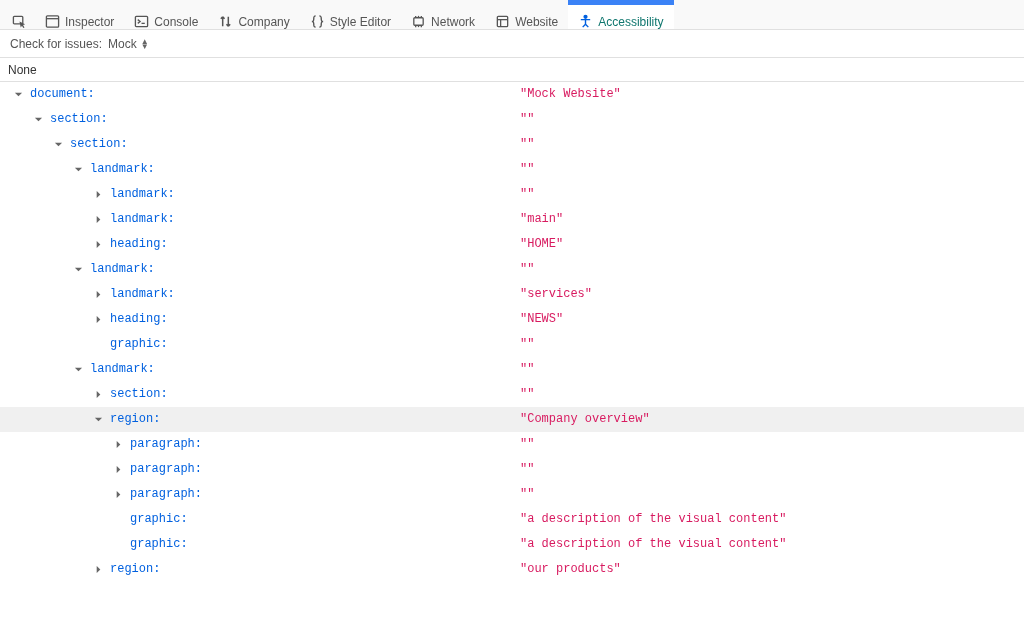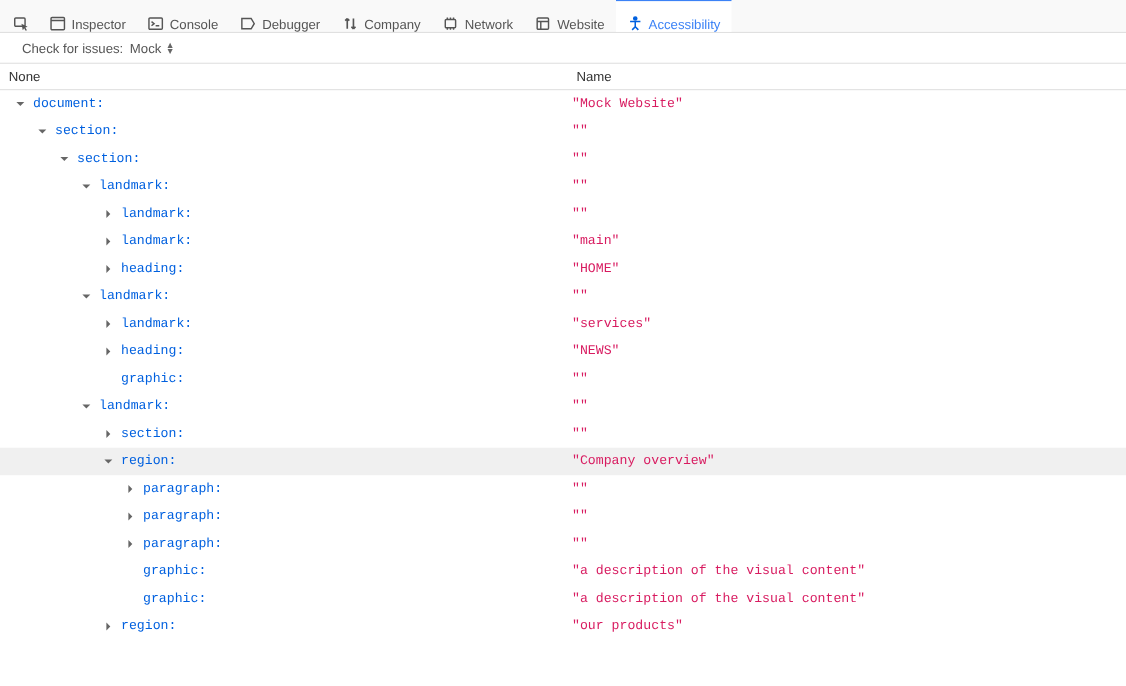--- a/index.html
+++ b/index.html
@@ -24,33 +24,33 @@
       display: flex;
       align-items: flex-end;
       gap: 5px;
       padding: 0 10px;
       height: 100%;
       cursor: pointer;
       color: #555;
       font-size: 12px;
     }
     .toolbar-btn.active {
-      color: #3b82f6;
-      border-top: 2px solid #3b82f6;
+      color: #0f766e;
+      border-top: 6px solid #3b82f6;
       background: #fff;
       margin-top: -1px;
       height: calc(100% + 1px);
     }
     .toolbar-btn svg { width: 15px; height: 15px; }
     .toolbar-btn.icon-only { padding: 0 8px; }
     .issues-bar {
       display: flex;
       align-items: center;
       height: 28px;
-      padding-left: 20px;
+      padding-left: 10px;
       background: #fff;
       border-bottom: 1px solid #e0e0e0;
       font-size: 12px;
       color: #555;
       gap: 6px;
     }
     .issues-select {
       display: flex;
       align-items: center;
       gap: 4px;
@@ -122,31 +122,32 @@
   </div>
   <div class="toolbar-btn">
     <svg viewBox="0 0 16 16" fill="none" stroke="#555" stroke-width="1.4">
         <rect x="1.5" y="2.5" width="13" height="11" rx="1"></rect>
         <path d="M4 6 l2.5 2 L4 10"></path>
         <line x1="8" y1="10" x2="11.5" y2="10"></line>
       </svg>
     <span>Console</span>
   </div>
   <div class="toolbar-btn">
-    <svg viewBox="0 0 16 16" fill="none" stroke="#555" stroke-width="1.4">
-        <path d="M2 3 h9 l3 5 -3 5 H2 z"></path>
-      </svg>
-    <span>Debugger</span>
-  </div>
-  <div class="toolbar-btn">
     <svg viewBox="0 0 16 16" fill="none" stroke="#555" stroke-width="1.6">
         <path d="M5 3 v10 M5 3 l-2 2 M5 3 l2 2"></path>
         <path d="M11 13 V3 M11 13 l-2 -2 M11 13 l2 -2"></path>
       </svg>
     <span>Company</span>
+  </div>
+  <div class="toolbar-btn">
+    <svg viewBox="0 0 16 16" fill="none" stroke="#555" stroke-width="1.5">
+        <path d="M6 2 c-2 0 -2 1 -2 3 s0 3 -2 3 c2 0 2 1 2 3 s0 3 2 3"></path>
+        <path d="M10 2 c2 0 2 1 2 3 s0 3 2 3 c-2 0 -2 1 -2 3 s0 3 -2 3"></path>
+      </svg>
+    <span>Style Editor</span>
   </div>
   <div class="toolbar-btn">
     <svg viewBox="0 0 16 16" fill="none" stroke="#555" stroke-width="1.4">
         <rect x="3" y="4" width="10" height="8" rx="1"></rect>
         <line x1="5" y1="2" x2="5" y2="4"></line>
         <line x1="8" y1="2" x2="8" y2="4"></line>
         <line x1="11" y1="2" x2="11" y2="4"></line>
         <line x1="5" y1="12" x2="5" y2="14"></line>
         <line x1="8" y1="12" x2="8" y2="14"></line>
         <line x1="11" y1="12" x2="11" y2="14"></line>
@@ -176,21 +177,20 @@
     <span>Mock</span>
     <span class="updown">
         <span>▲</span>
         <span>▼</span>
       </span>
   </span>
 </div>
 
 <div class="header-row">
   <div class="header-role">None</div>
-  <div class="header-name">Name</div>
 </div>
 
 <div class="tree" id="tree">
     <div class="tree-row">
       <div class="role-cell">
         <span class="indent" style="width: 12px;"></span>
         <span class="twisty">
           <svg viewBox="0 0 10 10">
             <path d="M1 3 L5 7 L9 3 z"></path>
           </svg>

